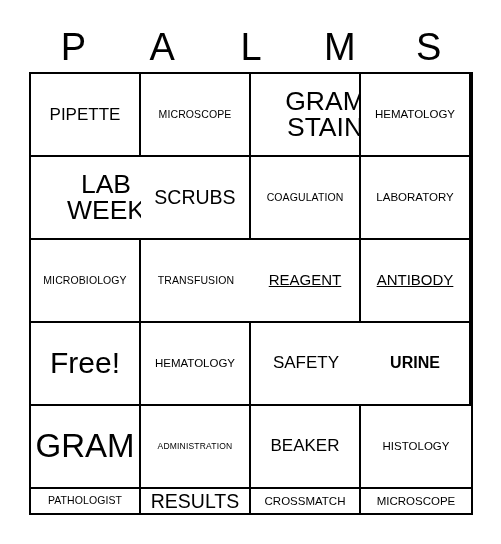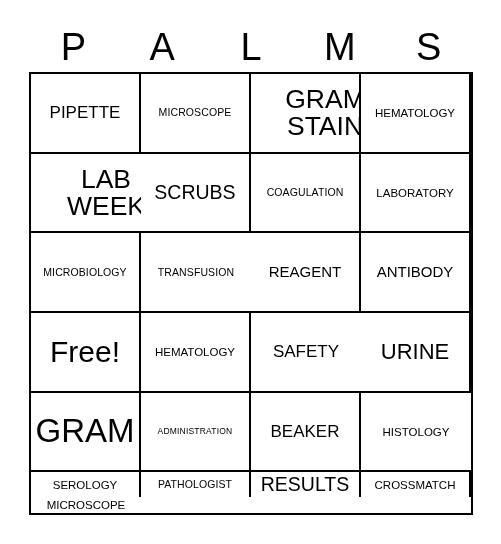--- a/index.html
+++ b/index.html
@@ -80,24 +80,24 @@
     width: 100%;
     line-height: 1.05;
     word-break: normal;
     color: #000000;
   }
 
   
   .sz-xs  { font-size: 8.5px;  letter-spacing: 0.2px; }
   .sz-s   { font-size: 10.5px; letter-spacing: 0.1px; }
   .sz-sm  { font-size: 11.5px; }
-  .sz-m   { font-size: 15px; }
+  .sz-m   { font-size: 15px; text-decoration: underline; }
   .sz-ml  { font-size: 17px; }
   .sz-l   { font-size: 19.5px; }
-  .sz-xl  { font-size: 22px; }
+  .sz-xl  { font-size: 16px; font-weight: bold; }
   .sz-xxl { font-size: 26.5px; line-height: 1.0; margin-left: 40px; }
   .sz-3xl { font-size: 30px; }
   .sz-4xl { font-size: 33px; }
 </style>
 </head>
 <body>
 
 <div id="bingo-card">
 
   <div class="header-row">
@@ -168,23 +168,20 @@
         <span class="cell-label sz-xs">ADMINISTRATION</span>
       </div>
     <div class="cell">
         <span class="cell-label sz-ml">BEAKER</span>
       </div>
     <div class="cell col-last">
         <span class="cell-label sz-sm">HISTOLOGY</span>
       </div>
 
     <div class="cell row-last">
-        <span class="cell-label sz-sm">SEROLOGY</span>
-      </div>
-    <div class="cell row-last">
         <span class="cell-label sz-s">PATHOLOGIST</span>
       </div>
     <div class="cell row-last">
         <span class="cell-label sz-l">RESULTS</span>
       </div>
     <div class="cell row-last">
         <span class="cell-label sz-sm">CROSSMATCH</span>
       </div>
     <div class="cell col-last row-last">
         <span class="cell-label sz-sm">MICROSCOPE</span>

